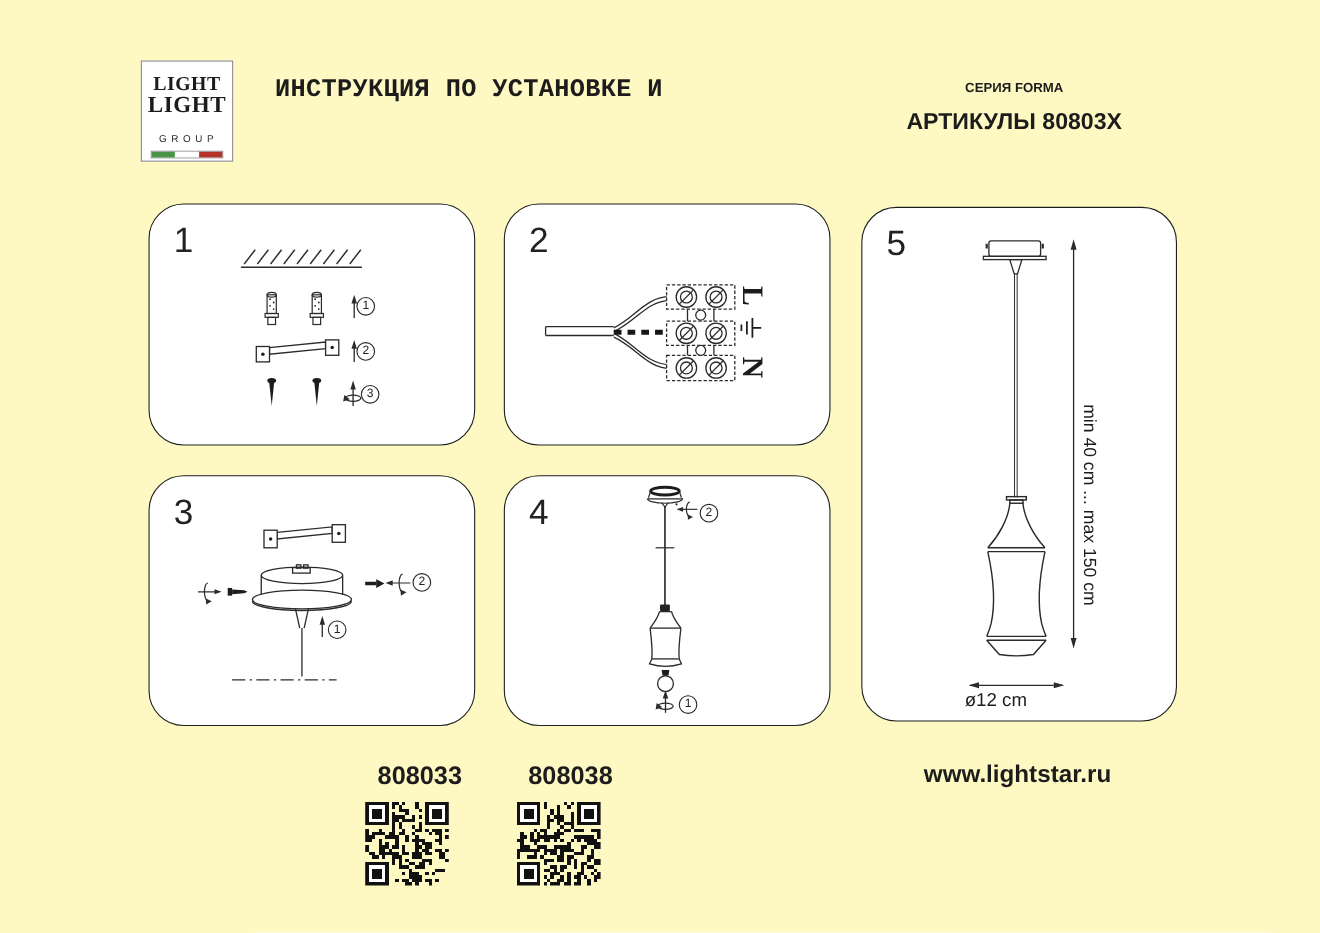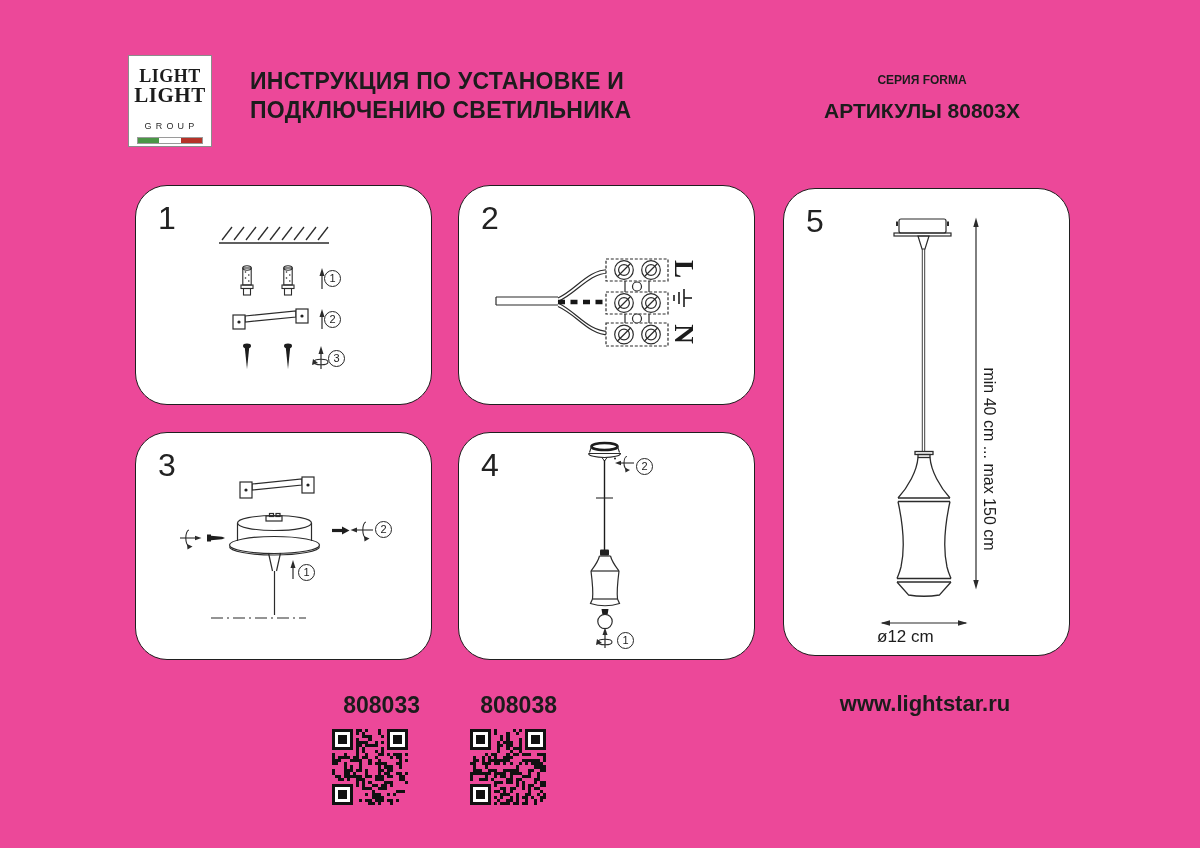--- a/index.html
+++ b/index.html
@@ -1,36 +1,36 @@
 <!DOCTYPE html>
 <html><head>
 <meta charset="utf-8">
 <style>
   * { margin:0; padding:0; box-sizing:border-box; }
   html,body { width:1200px; height:848px; background:#ffffff; overflow:hidden;
               font-family:"Liberation Sans", sans-serif; color:#1c1c1c; }
-  .page { position:relative; width:1200px; height:848px; background:#ec4899; }
+  .page { position:relative; width:1200px; height:848px; background:#fef9c3; }
 
   
   .logo-box { position:absolute; left:128px; top:55px; width:84px; height:92px;
               border:1.2px solid #8c8c8c; text-align:center; background:#fff; }
   .logo-w1 { font-family:"Liberation Serif", serif; font-weight:700; font-size:18px;
              letter-spacing:.5px; margin-top:11px; line-height:18px; }
   .logo-w2 { font-family:"Liberation Serif", serif; font-weight:700; font-size:21px;
              letter-spacing:.5px; line-height:20px; }
   .logo-w3 { font-size:9px; letter-spacing:4.2px; margin-top:16px; line-height:10px;
              padding-left:3px; color:#2a2a2a; }
   .logo-flag { width:66px; height:7px; margin:6px auto 0; border:1px solid #9a9a9a;
                display:flex; }
   .logo-flag span { flex:1; }
   .fg { background:#4a9646; } .fw { background:#ffffff; } .fr { background:#b53228; }
 
   .title-l1, .title-l2 { position:absolute; left:250px; font-size:23px; font-weight:700;
                          letter-spacing:.3px; white-space:nowrap; }
-  .title-l1 { top:68px; } .title-l2 { top:97px; }
+  .title-l1 { top:68px;font-family:Liberation Mono, monospace; } .title-l2 { top:97px; }
   .series   { position:absolute; left:822px; top:73px;  width:200px; text-align:center;
               font-size:12px; font-weight:700; }
   .articles { position:absolute; left:812px; top:99px;  width:220px; text-align:center;
               font-size:21px; font-weight:700; }
 
   
   .p { position:absolute; border:1.4px solid #1f1f1f; border-radius:32px; background:#fff; }
   .p svg { position:absolute; left:0; top:0; }
   .pnum { position:absolute; left:22px; top:14px; font-size:32px; font-weight:400; color:#222; }
   .circ { position:absolute; width:17px; height:17px; border:1.3px solid #262626;
@@ -65,21 +65,20 @@
     <div class="logo-w2">LIGHT</div>
     <div class="logo-w3">GROUP</div>
     <div class="logo-flag">
       <span class="fg"></span>
       <span class="fw"></span>
       <span class="fr"></span>
     </div>
   </div>
 
   <div class="title-l1">ИНСТРУКЦИЯ ПО УСТАНОВКЕ И</div>
-  <div class="title-l2">ПОДКЛЮЧЕНИЮ СВЕТИЛЬНИКА</div>
   <div class="series">СЕРИЯ FORMA</div>
   <div class="articles">АРТИКУЛЫ 80803X</div>
 
   <div class="p" style="left:135px;top:185px;width:297px;height:220px">
     <span class="pnum">1</span>
     <svg width="297" height="220" viewBox="0 0 297 220">
       <g stroke="#2b2b2b" stroke-width="1.3" fill="none">
         <line x1="83" y1="57" x2="193" y2="57"></line>
         <line x1="86" y1="54" x2="96" y2="41"></line>
           <line x1="98" y1="54" x2="108" y2="41"></line>

